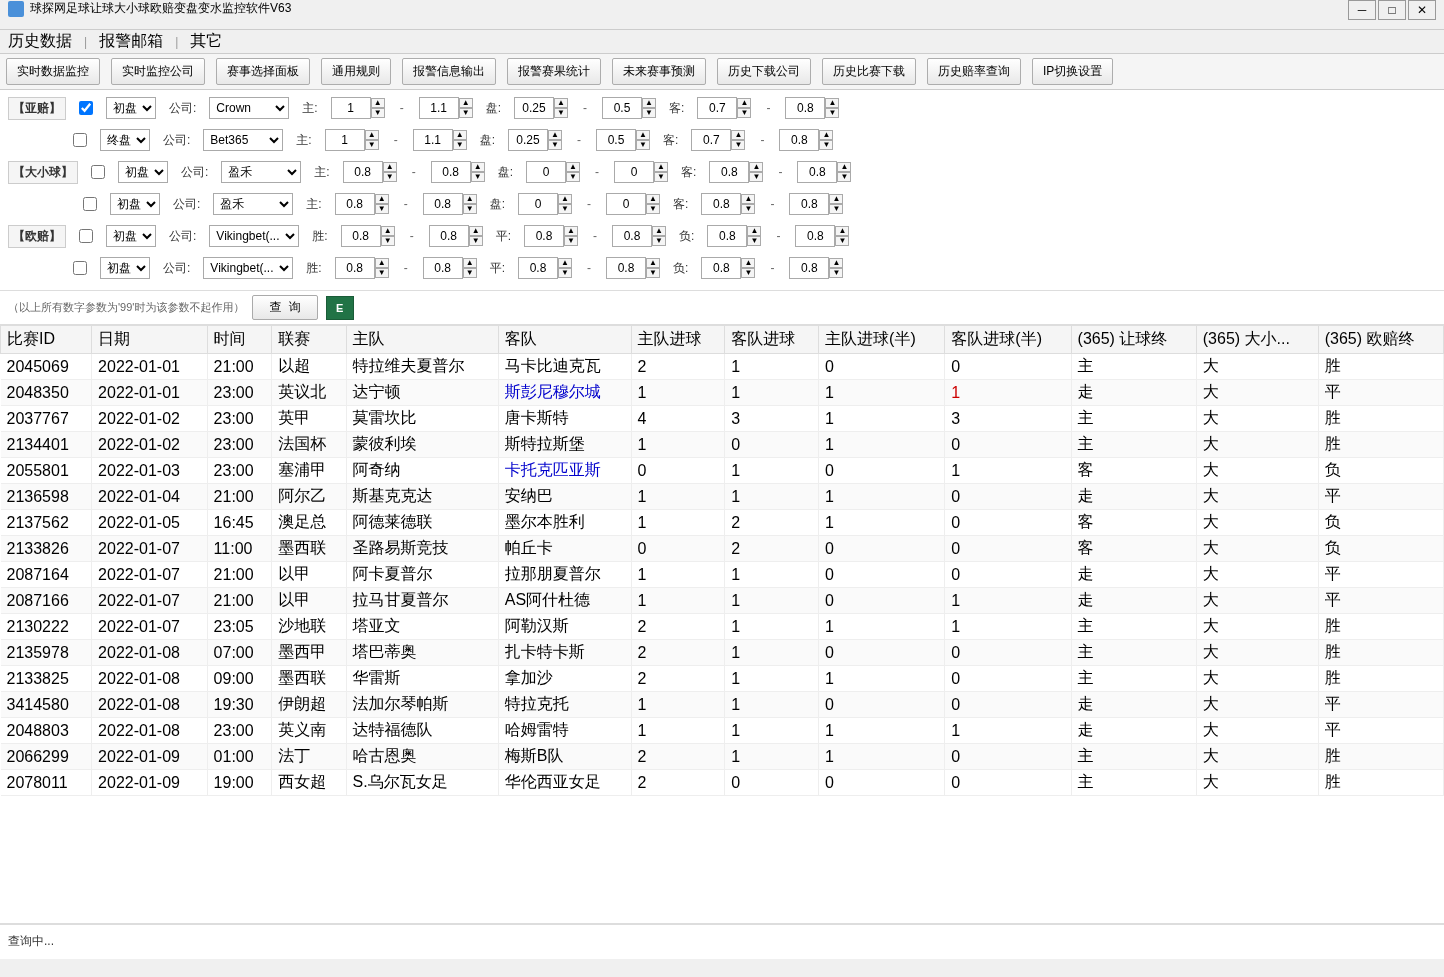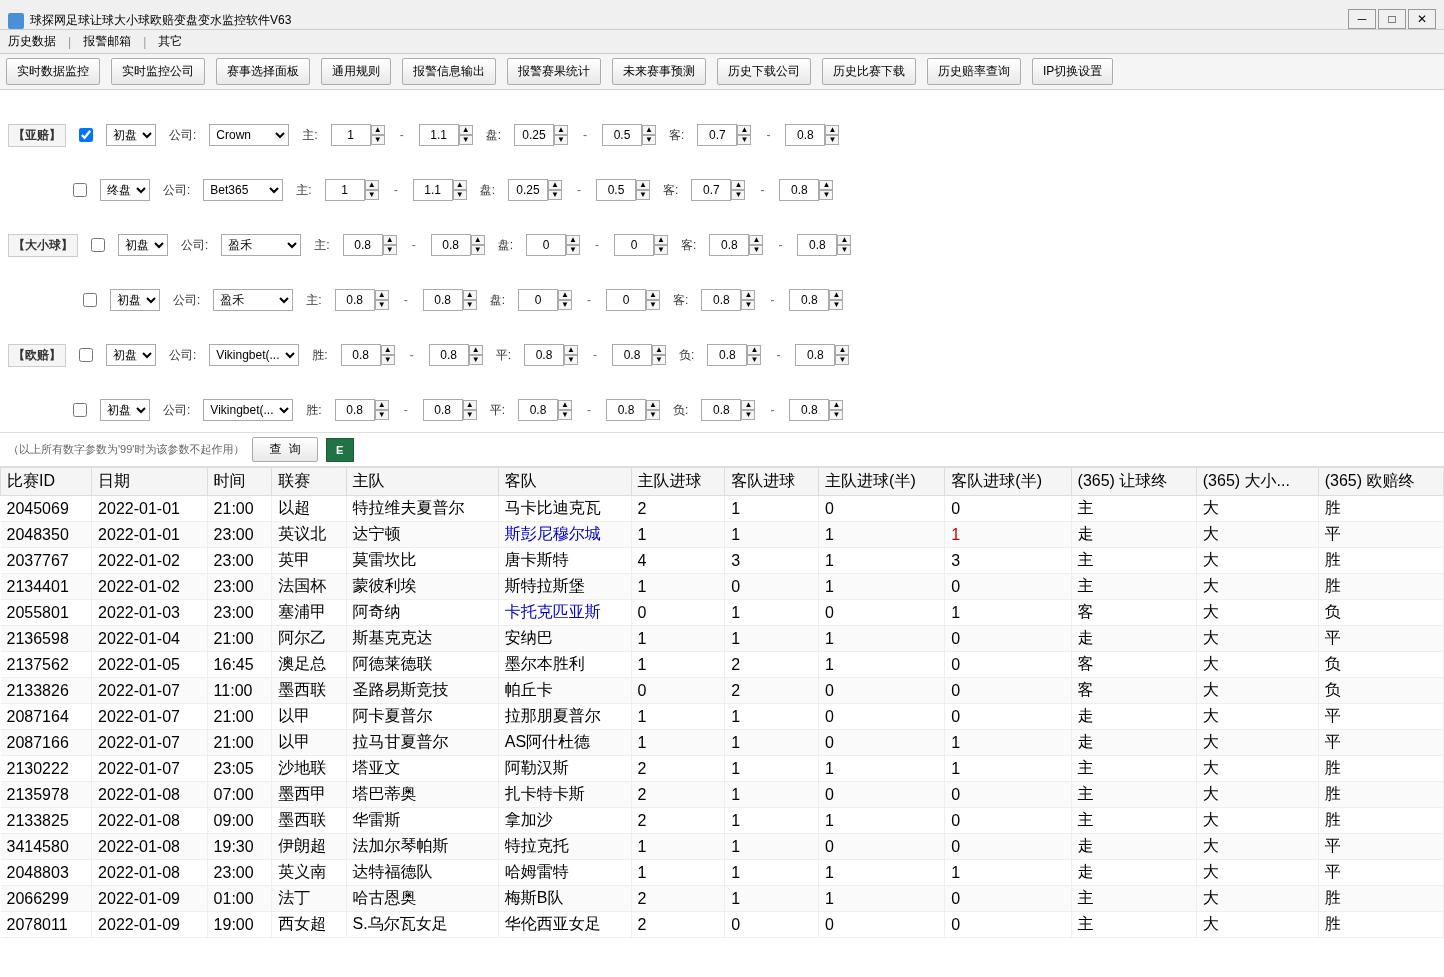--- a/index.html
+++ b/index.html
@@ -1,32 +1,32 @@
 <!DOCTYPE html>
 <html><head>
   <meta charset="utf-8">
   <style>
     * { margin: 0; padding: 0; box-sizing: border-box; }
     body { font-family: "Microsoft YaHei", "SimSun", sans-serif; font-size: 12px; background: #f0f0f0; color: #000; width: 1444px; height: 977px; overflow: hidden; }
     
-    .title-bar { background: #f0f0f0; height: 30px; display: flex; align-items: flex-end; justify-content: space-between; padding: 0 8px; border-bottom: 1px solid #ccc; gap: 48px; }
+    .title-bar { background: #f0f0f0; height: 30px; display: flex; align-items: flex-start; justify-content: space-between; padding: 0 8px; border-bottom: 1px solid #ccc; gap: 48px; }
     .title-bar-left { display: flex; align-items: center; gap: 6px; font-size: 12px; }
     .title-bar-icon { width: 16px; height: 16px; background: #4a90d9; border-radius: 2px; display: inline-block; }
     .title-bar-controls { display: flex; gap: 2px; }
     .title-bar-btn { width: 28px; height: 20px; border: 1px solid #999; background: #f0f0f0; cursor: pointer; display: flex; align-items: center; justify-content: center; font-size: 12px; }
 
     .menu-bar { background: #f0f0f0; height: 24px; display: flex; align-items: center; padding: 0 4px; border-bottom: 1px solid #ccc; gap: 8px; }
-    .menu-item { font-size: 12px; cursor: pointer; padding: 7px 4px; }
+    .menu-item { font-size: 16px; cursor: pointer; padding: 7px 4px; }
     .menu-sep { color: #999; }
 
     .toolbar { background: #f5f5f5; padding: 4px 6px; display: flex; flex-wrap: wrap; gap: 11px; border-bottom: 1px solid #ccc; }
     .toolbar-btn { padding: 4px 10px; border: 1px solid #adadad; background: linear-gradient(to bottom, #fff, #e8e8e8); cursor: pointer; font-size: 12px; border-radius: 2px; white-space: nowrap; }
 
     .filter-area { background: #fff; border-bottom: 1px solid #ddd; padding: 4px 8px; }
-    .filter-row { display: flex; align-items: center; gap: 13px; margin-bottom: 4px; min-height: 28px; margin-top: 27px; }
+    .filter-row { display: flex; align-items: center; gap: 13px; margin-bottom: 4px; min-height: 28px; }
     .filter-section-label { color: #333; font-weight: bold; white-space: nowrap; padding: 2px 4px; border: 1px solid #ccc; background: #f5f5f5; font-size: 12px; }
     .filter-checkbox { width: 14px; height: 14px; cursor: pointer; }
     .filter-select { height: 22px; border: 1px solid #aaa; font-size: 12px; padding: 0 2px; background: #fff; }
     .filter-label { font-size: 12px; color: #333; white-space: nowrap; }
     .filter-input-sm { width: 40px; height: 22px; border: 1px solid #aaa; font-size: 12px; padding: 0 2px; text-align: center; }
     .spin-wrap { display: flex; align-items: center; }
     .spin-btns { display: flex; flex-direction: column; }
     .spin-btn { width: 14px; height: 10px; border: 1px solid #aaa; background: #f5f5f5; cursor: pointer; font-size: 8px; display: flex; align-items: center; justify-content: center; line-height: 1; }
     .minus-dash { color: #666; padding: 0 2px; font-size: 12px; }
 

